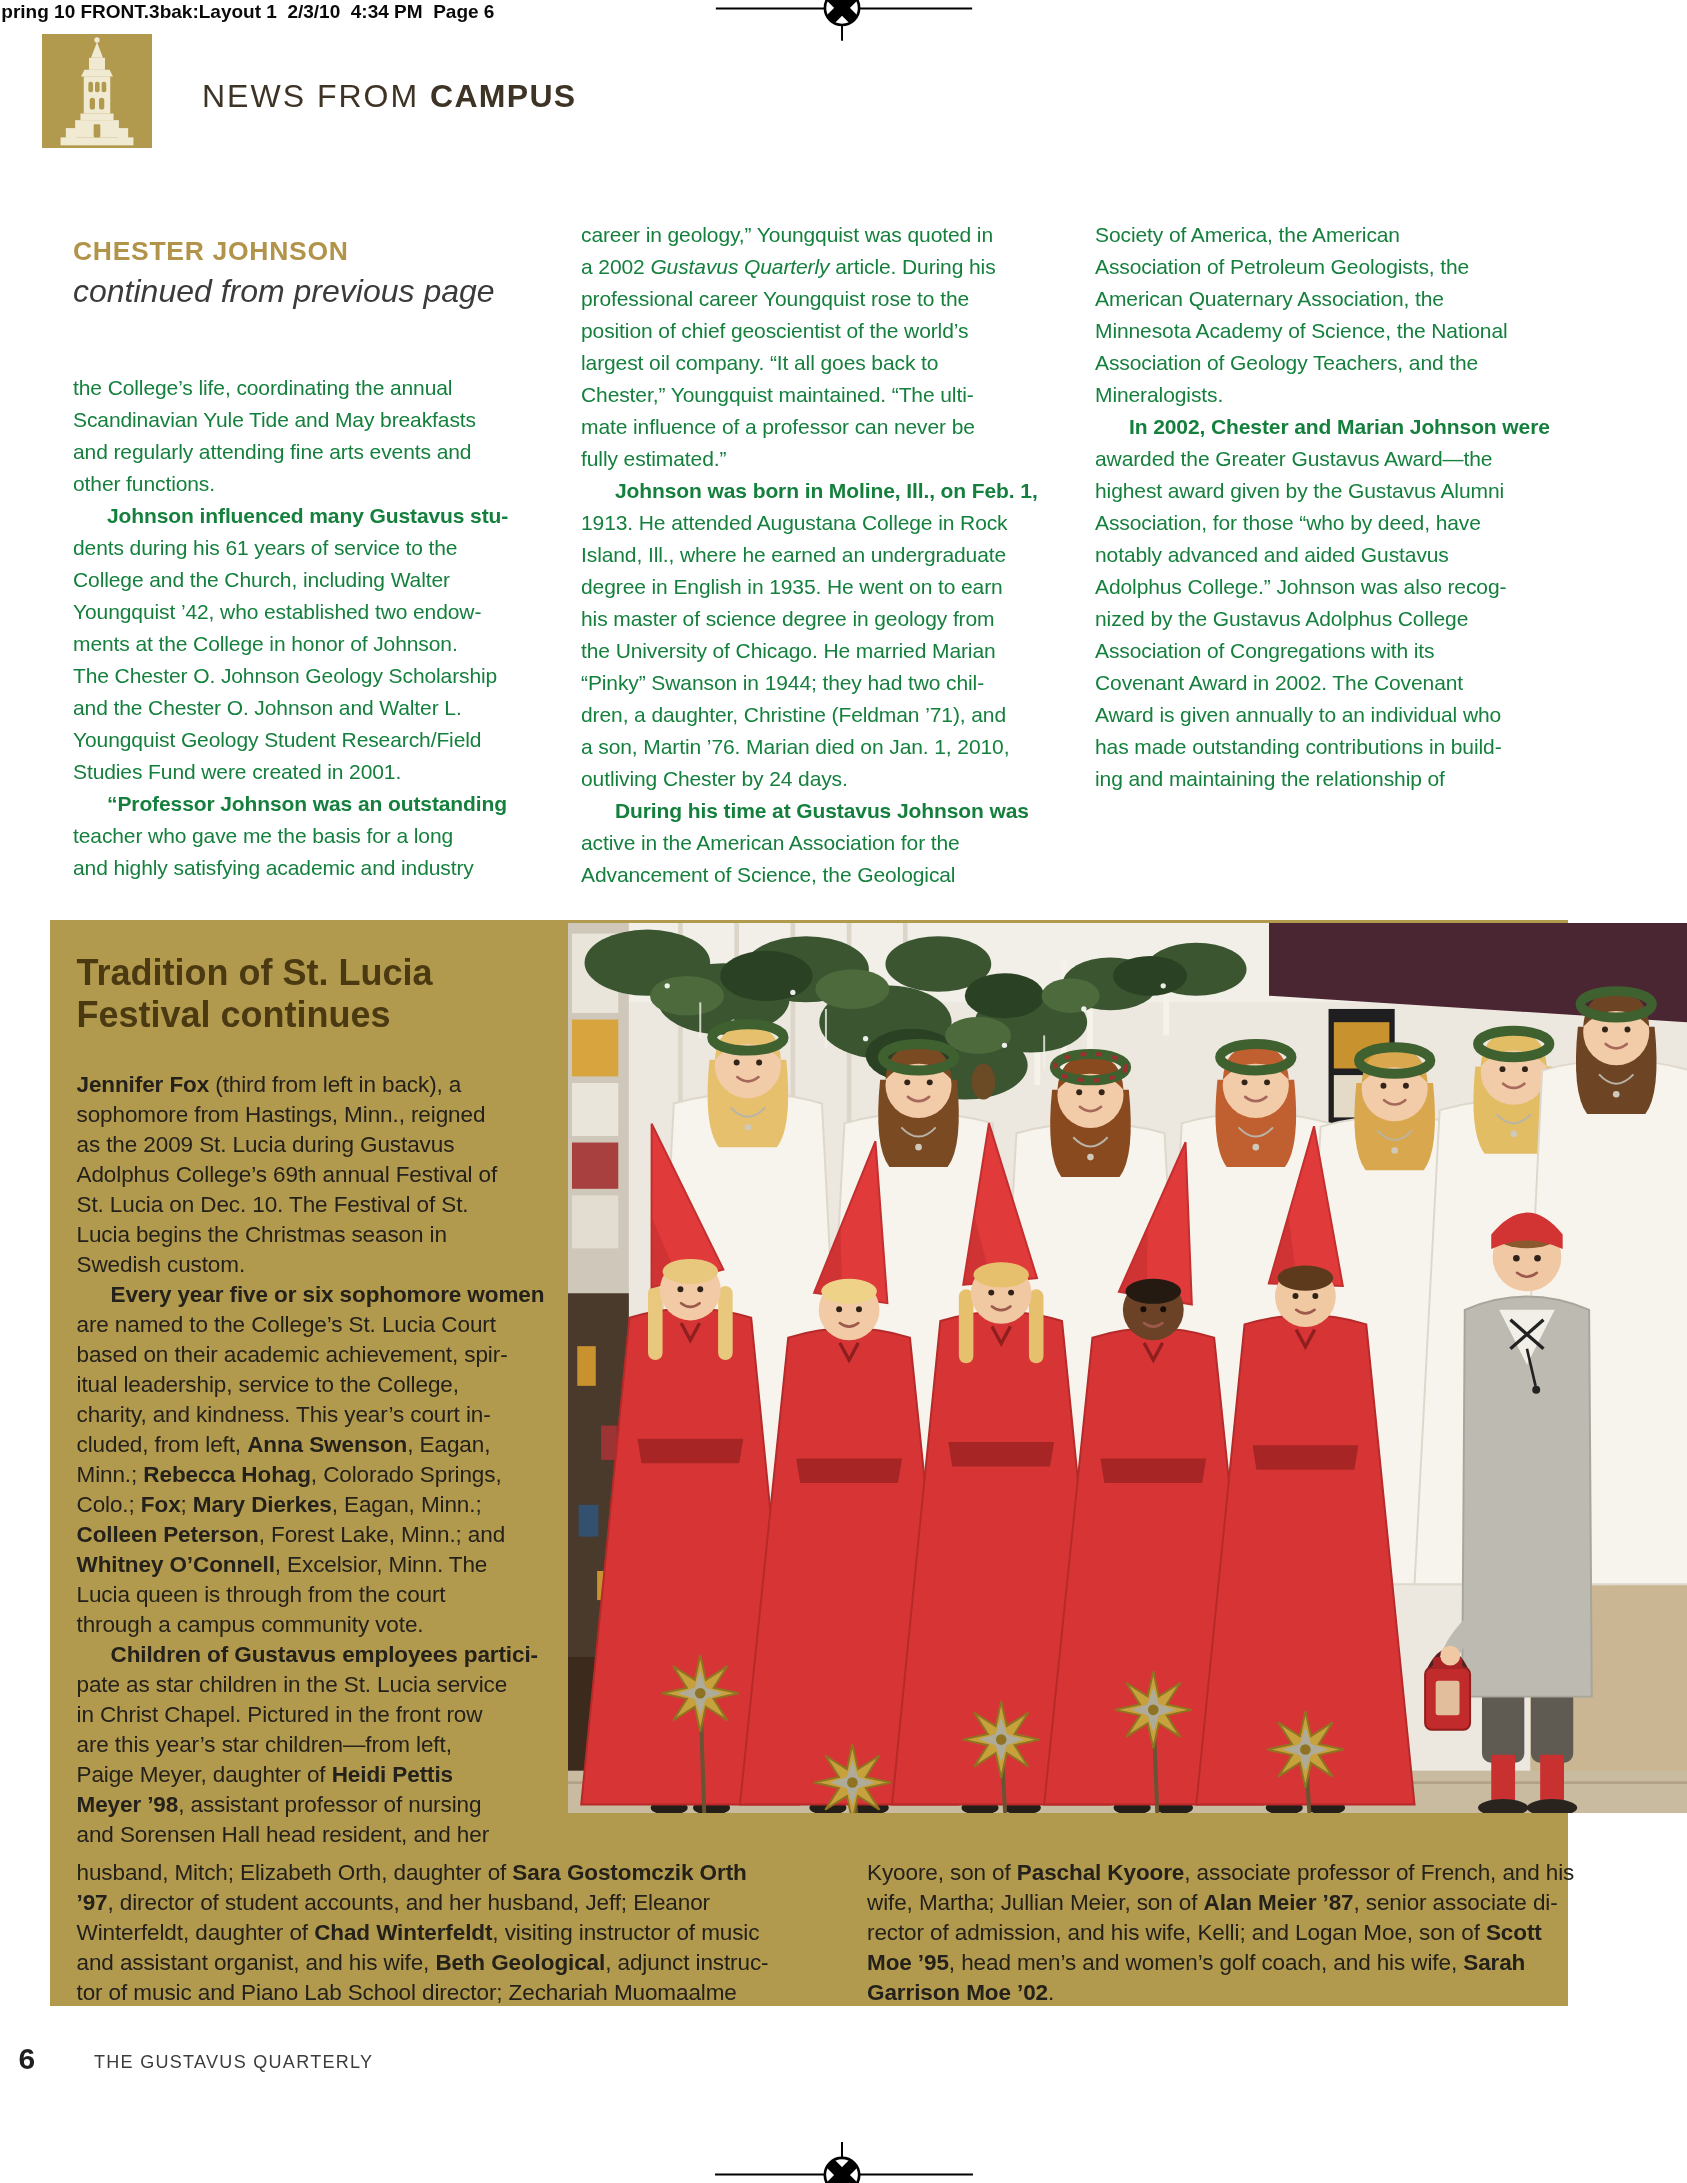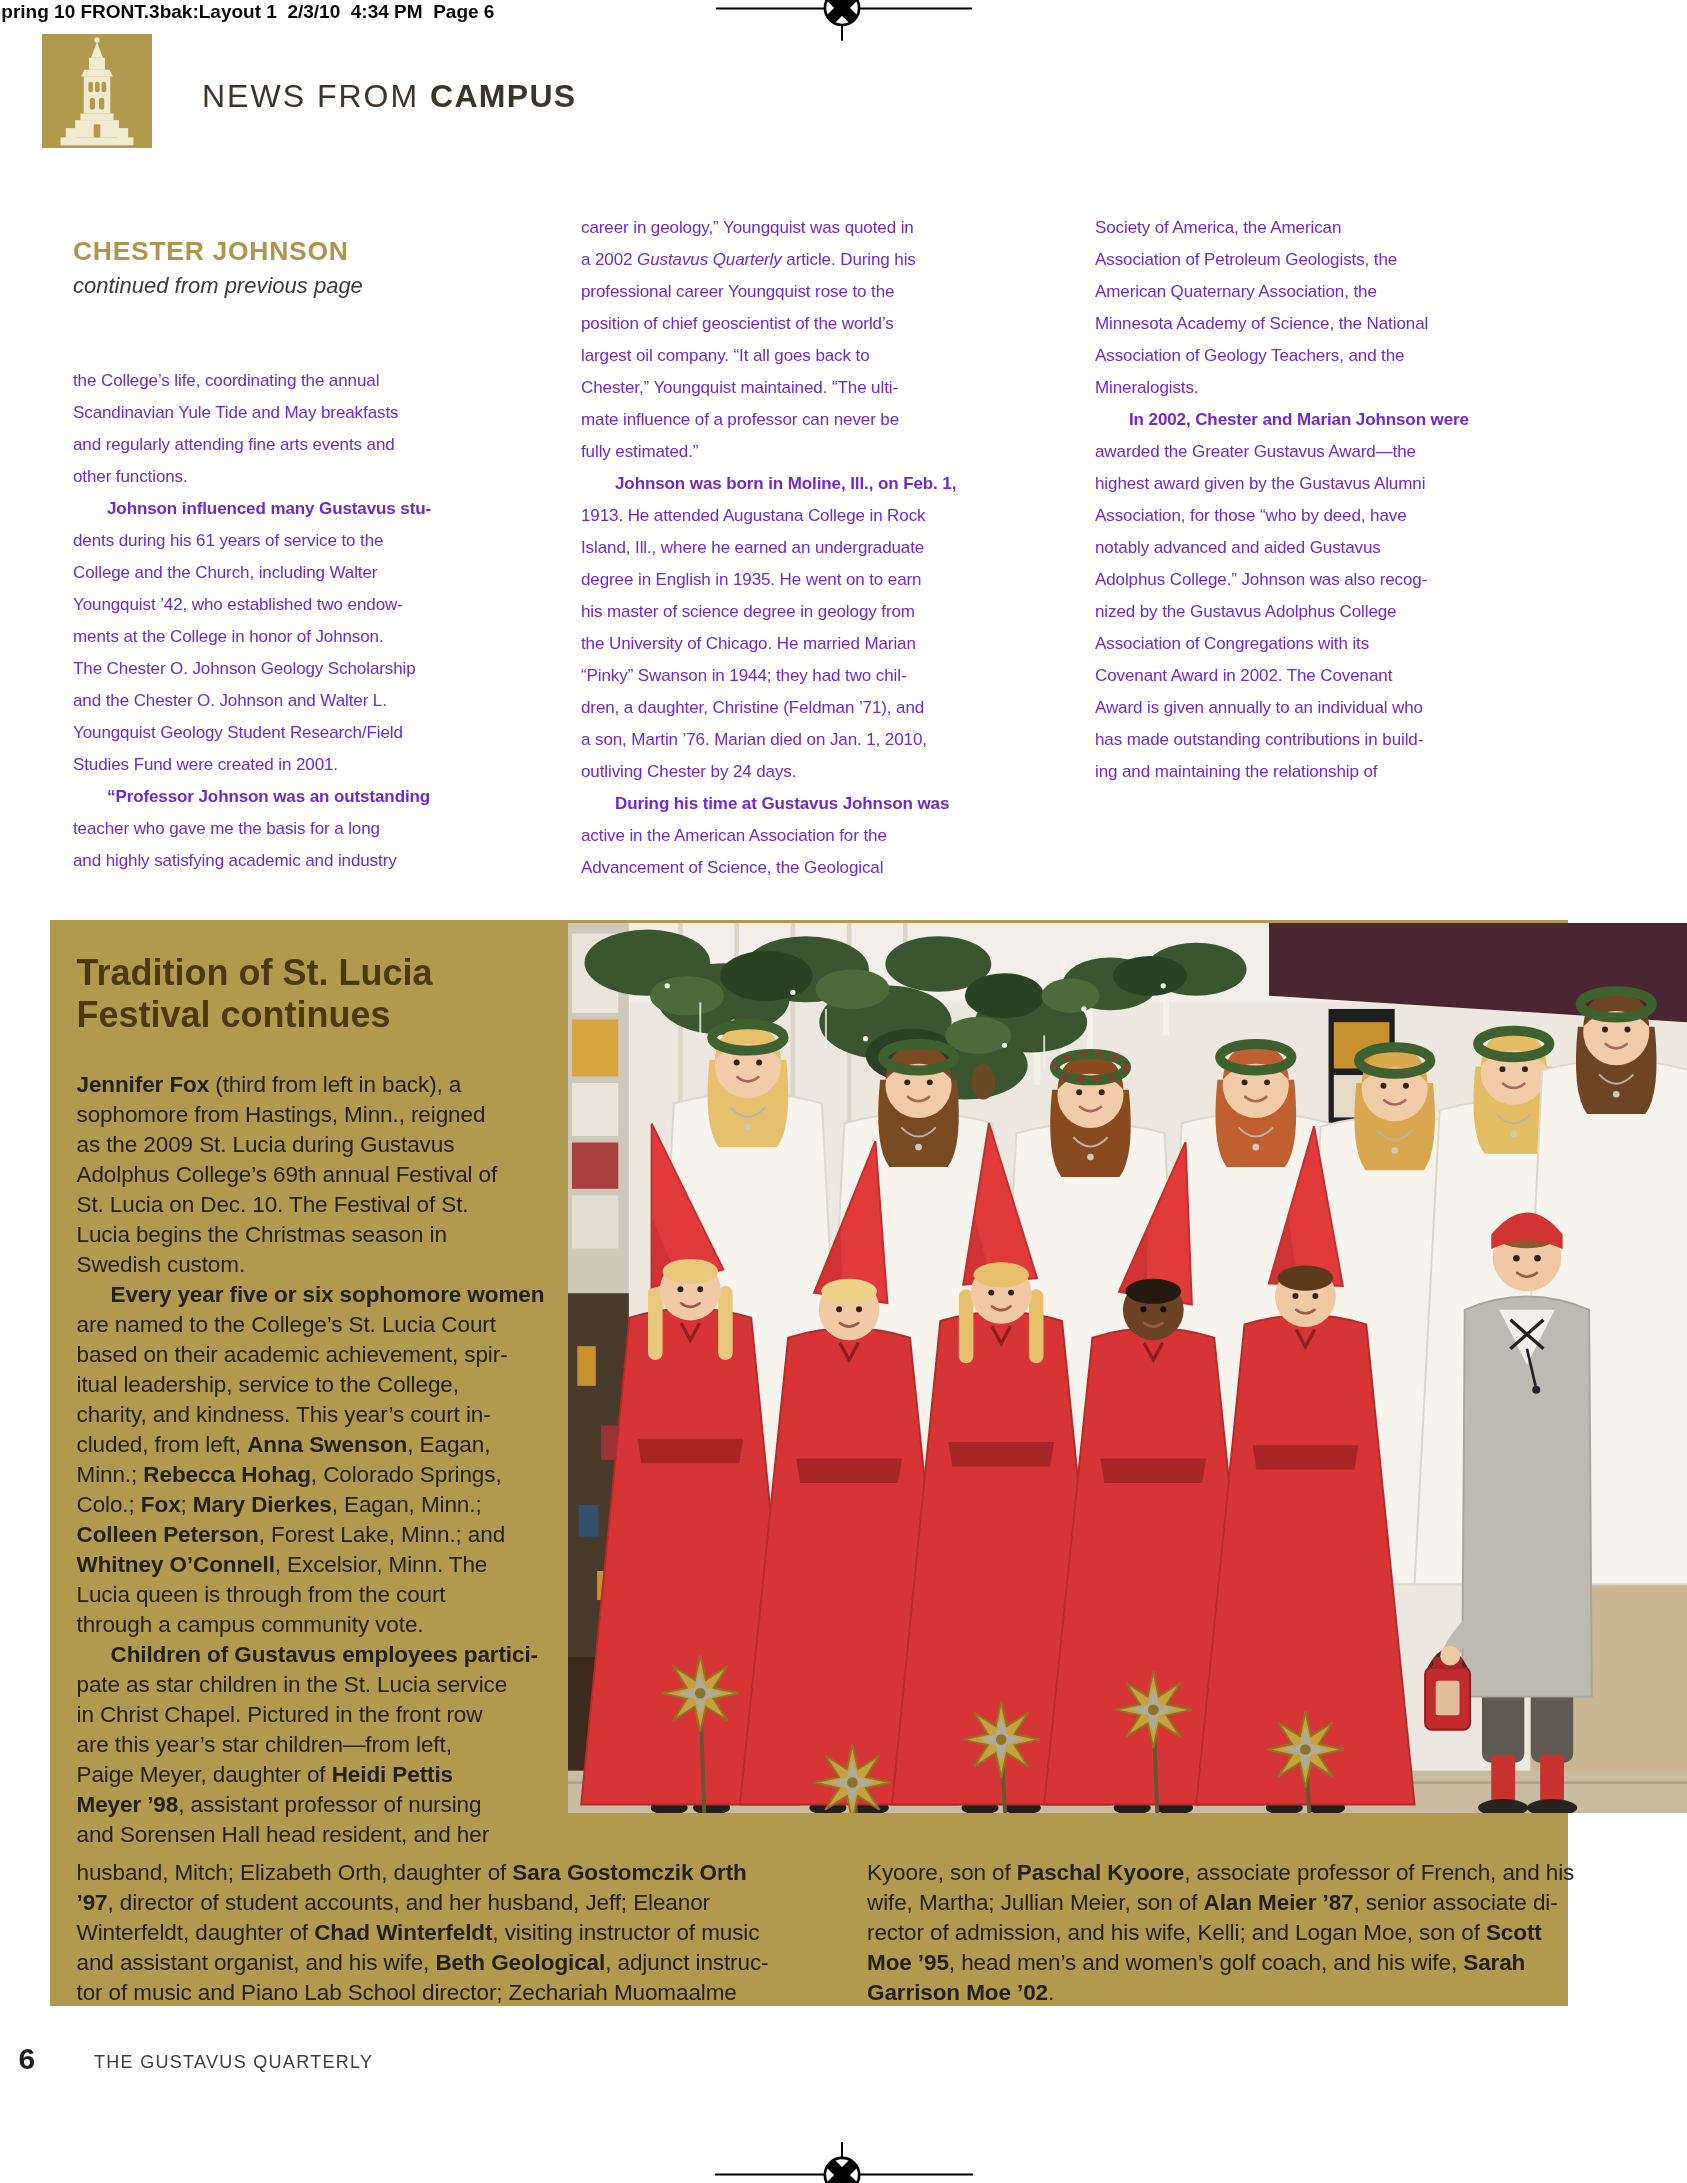--- a/index.html
+++ b/index.html
@@ -6,26 +6,26 @@
   body{width:1687px;height:2183px;position:relative;overflow:hidden;background:#ffffff;
        font-family:"Liberation Sans",sans-serif;}
   .abs{position:absolute;}
   
   #slug{left:1.3px;top:1.3px;font-size:19px;font-weight:600;color:#0a0a0a;white-space:pre;}
   
   #logo{left:42px;top:34px;width:110px;height:114px;}
   #masthead{left:202px;top:78px;font-size:32px;color:#3e3426;letter-spacing:2px;white-space:nowrap;}
   #masthead .emph{font-weight:bold;letter-spacing:1.3px;}
   
-  .col{white-space:nowrap;font-size:17px;line-height:32px;color:#6d28d9;letter-spacing:-0.1px;}
+  .col{white-space:nowrap;font-size:21px;line-height:32px;color:#15803d;letter-spacing:-0.1px;margin-top:7px;}
   #col1{left:73px;top:365px;width:473px;}
   #col2{left:581px;top:212px;width:483px;}
   #col3{left:1095px;top:212px;width:490px;}
   #kicker{left:73px;top:236px;font-size:26.5px;font-weight:bold;color:#b2934a;letter-spacing:0.7px;}
-  #connote{left:73px;top:273px;font-size:22px;font-style:italic;color:#3b3b3b;}
+  #connote{left:73px;top:273px;font-size:32px;font-style:italic;color:#3b3b3b;}
   .tl{white-space:nowrap;}
   .ind{padding-left:34px;font-weight:bold;}
   .b{font-weight:bold;}
   .i{font-style:italic;}
   .endmark{display:inline-block;width:17px;height:20px;background:#b1994e;margin-left:10.6px;vertical-align:-1.3px;}
   
   #goldbox{left:50px;top:920px;width:1518px;height:1086px;background:#b1994e;}
   #sbtitle{left:26.5px;top:32px;font-size:36px;font-weight:bold;color:#4b3a11;line-height:42px;}
   #sbody{left:26.5px;top:150px;font-size:22.5px;line-height:30px;color:#24211a;letter-spacing:-0.1px;}
   #photo{left:518px;top:3.3px;width:1119px;height:890px;}

